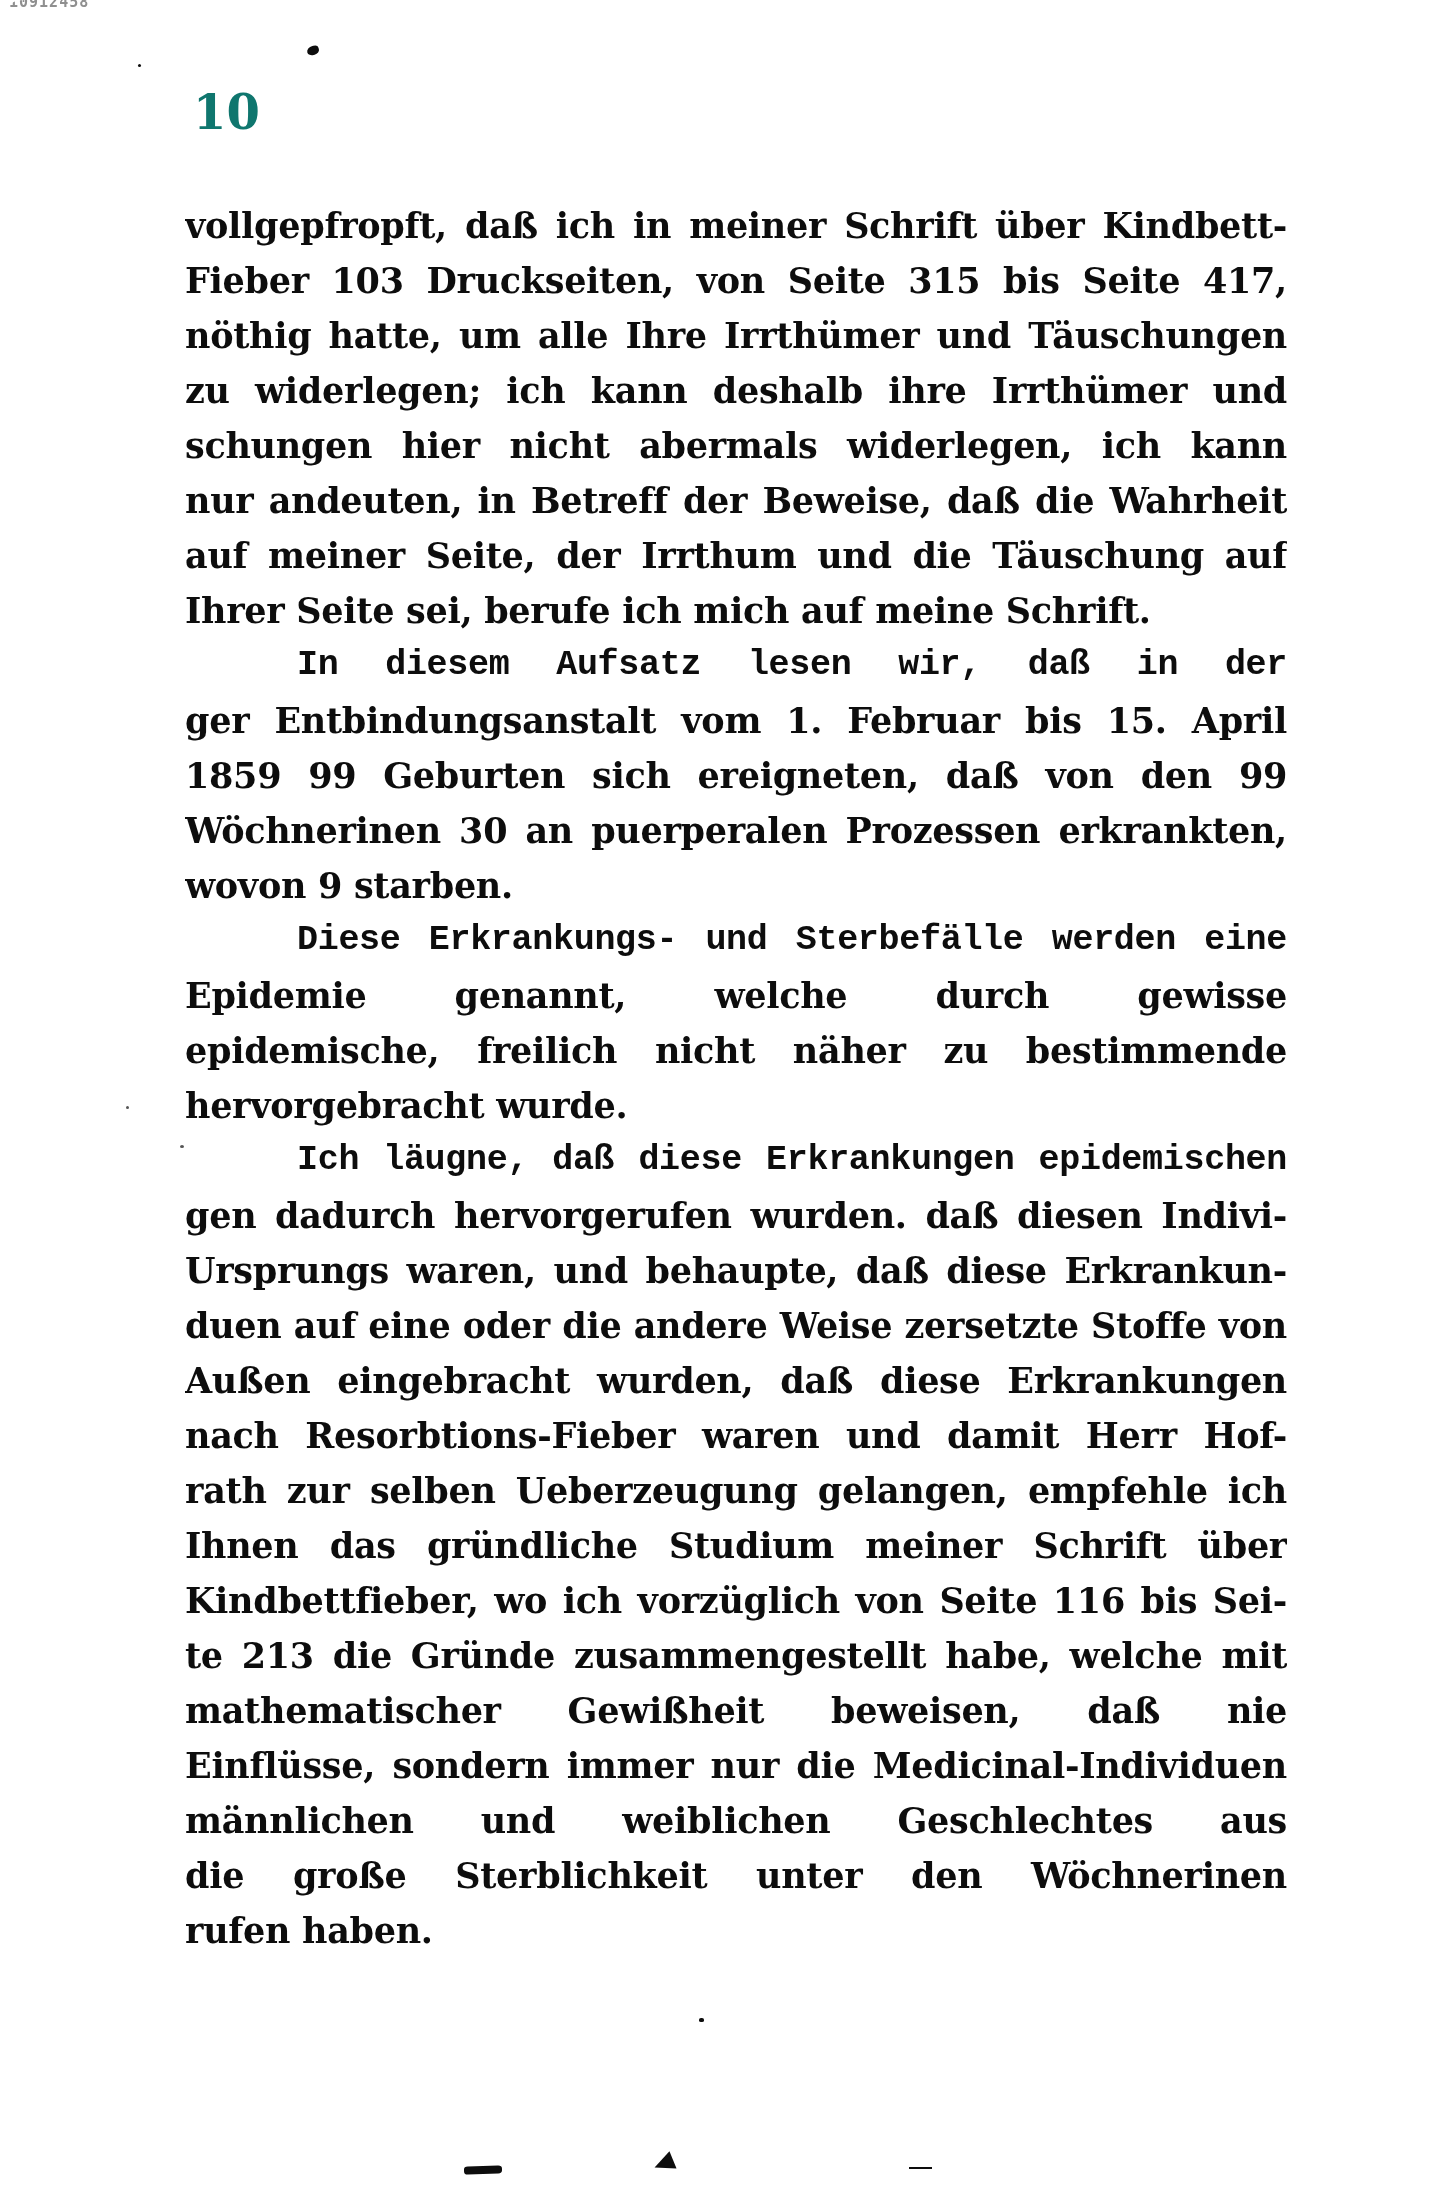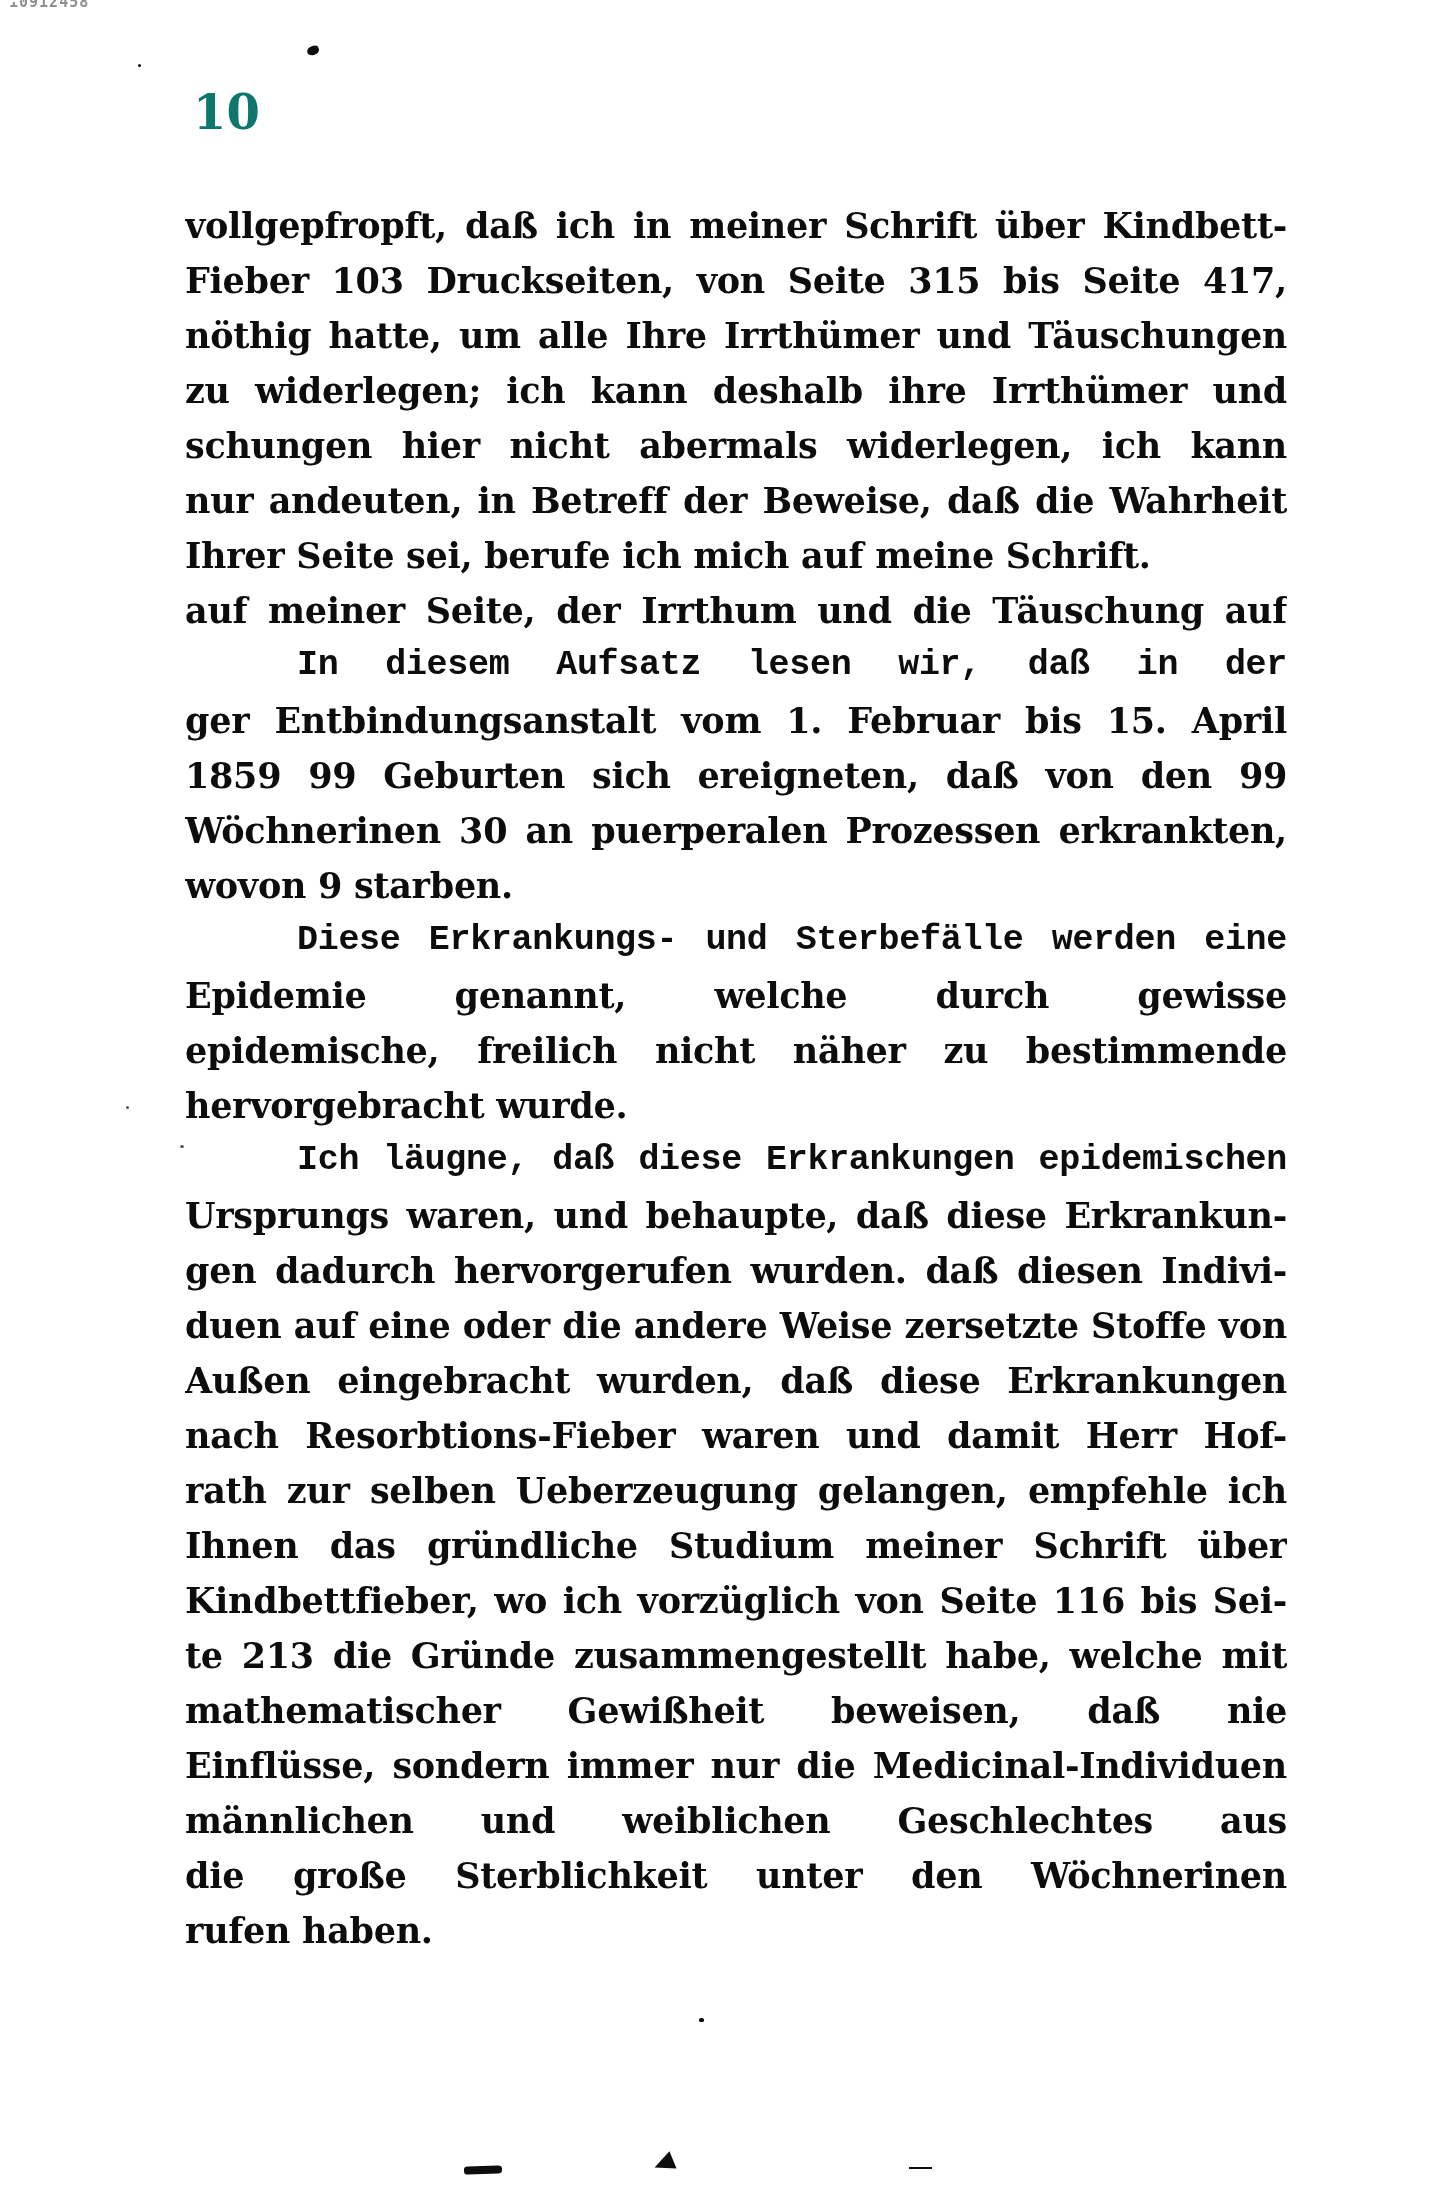--- a/index.html
+++ b/index.html
@@ -132,34 +132,34 @@
 
   <div class="page-number">10</div>
 
   <div class="text-block">
       <div class="line"><span class="fraktur">vollgepfropft, daß ich in meiner Schrift über Kindbett-</span></div>
       <div class="line"><span class="fraktur">Fieber 103 Druckseiten, von Seite 315 bis Seite 417,</span></div>
       <div class="line"><span class="fraktur">nöthig hatte, um alle Ihre Irrthümer und Täuschungen</span></div>
       <div class="line"><span class="fraktur">zu widerlegen; ich kann deshalb ihre Irrthümer und Täu-</span></div>
       <div class="line"><span class="fraktur">schungen hier nicht abermals widerlegen, ich kann selbe hier</span></div>
       <div class="line"><span class="fraktur">nur andeuten, in Betreff der Beweise, daß die Wahrheit</span></div>
+      <div class="line"><span class="fraktur">auf meiner Seite, der Irrthum und die Täuschung auf</span></div>
       <div class="line para-end"><span class="fraktur">Ihrer Seite sei, berufe ich mich auf meine Schrift.</span></div>
-      <div class="line"><span class="fraktur">auf meiner Seite, der Irrthum und die Täuschung auf</span></div>
       <div class="line indent"><span class="fraktur">In diesem Aufsatz lesen wir, daß in der Würzbur-</span></div>
       <div class="line"><span class="fraktur">ger Entbindungsanstalt vom 1. Februar bis 15. April</span></div>
       <div class="line"><span class="fraktur">1859 99 Geburten sich ereigneten, daß von den 99</span></div>
       <div class="line"><span class="fraktur">Wöchnerinen 30 an </span><span class="antiqua">puerperalen</span><span class="fraktur"> Prozessen erkrankten,</span></div>
       <div class="line para-end"><span class="fraktur">wovon 9 starben.</span></div>
       <div class="line indent"><span class="fraktur">Diese Erkrankungs- und Sterbefälle werden eine</span></div>
       <div class="line"><span class="fraktur">Epidemie genannt, welche durch gewisse atmosphärische</span></div>
       <div class="line"><span class="fraktur">epidemische, freilich nicht näher zu bestimmende Einflüsse</span></div>
       <div class="line para-end"><span class="fraktur">hervorgebracht wurde.</span></div>
       <div class="line indent"><span class="fraktur">Ich läugne, daß diese Erkrankungen epidemischen</span></div>
+      <div class="line"><span class="fraktur">gen dadurch hervorgerufen wurden. daß diesen Indivi-</span></div>
       <div class="line"><span class="fraktur">Ursprungs waren, und behaupte, daß diese Erkrankun-</span></div>
-      <div class="line"><span class="fraktur">gen dadurch hervorgerufen wurden. daß diesen Indivi-</span></div>
       <div class="line"><span class="fraktur">duen auf eine oder die andere Weise zersetzte Stoffe von</span></div>
       <div class="line"><span class="fraktur">Außen eingebracht wurden, daß diese Erkrankungen dem-</span></div>
       <div class="line"><span class="fraktur">nach </span><span class="antiqua">Resorbtions-</span><span class="fraktur">Fieber waren und damit Herr Hof-</span></div>
       <div class="line"><span class="fraktur">rath zur selben Ueberzeugung gelangen, empfehle ich</span></div>
       <div class="line"><span class="fraktur">Ihnen das gründliche Studium meiner Schrift über</span></div>
       <div class="line"><span class="fraktur">Kindbettfieber, wo ich vorzüglich von Seite 116 bis Sei-</span></div>
       <div class="line"><span class="fraktur">te 213 die Gründe zusammengestellt habe, welche mit</span></div>
       <div class="line"><span class="fraktur">mathematischer Gewißheit beweisen, daß nie atmosphärische</span></div>
       <div class="line"><span class="fraktur">Einflüsse, sondern immer nur die Medicinal-Individuen</span></div>
       <div class="line"><span class="fraktur">männlichen und weiblichen Geschlechtes aus Unwissenheit</span></div>

